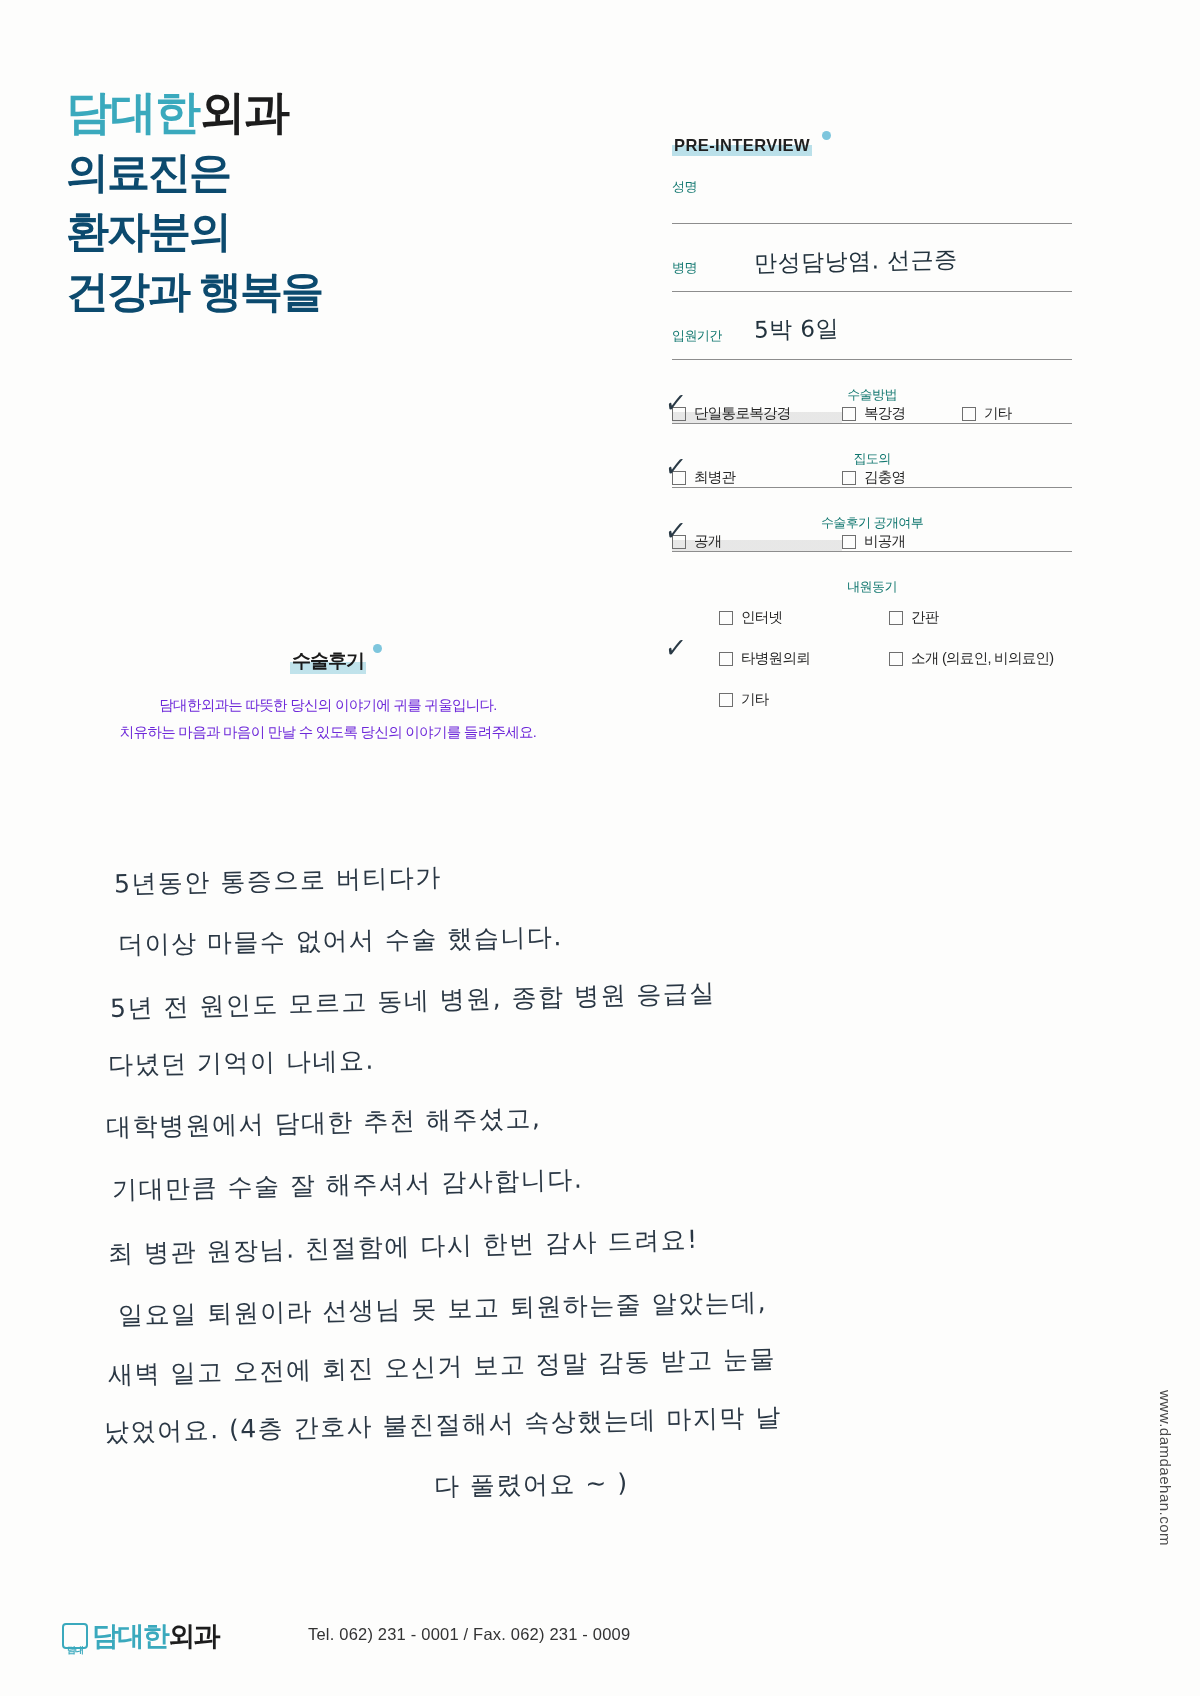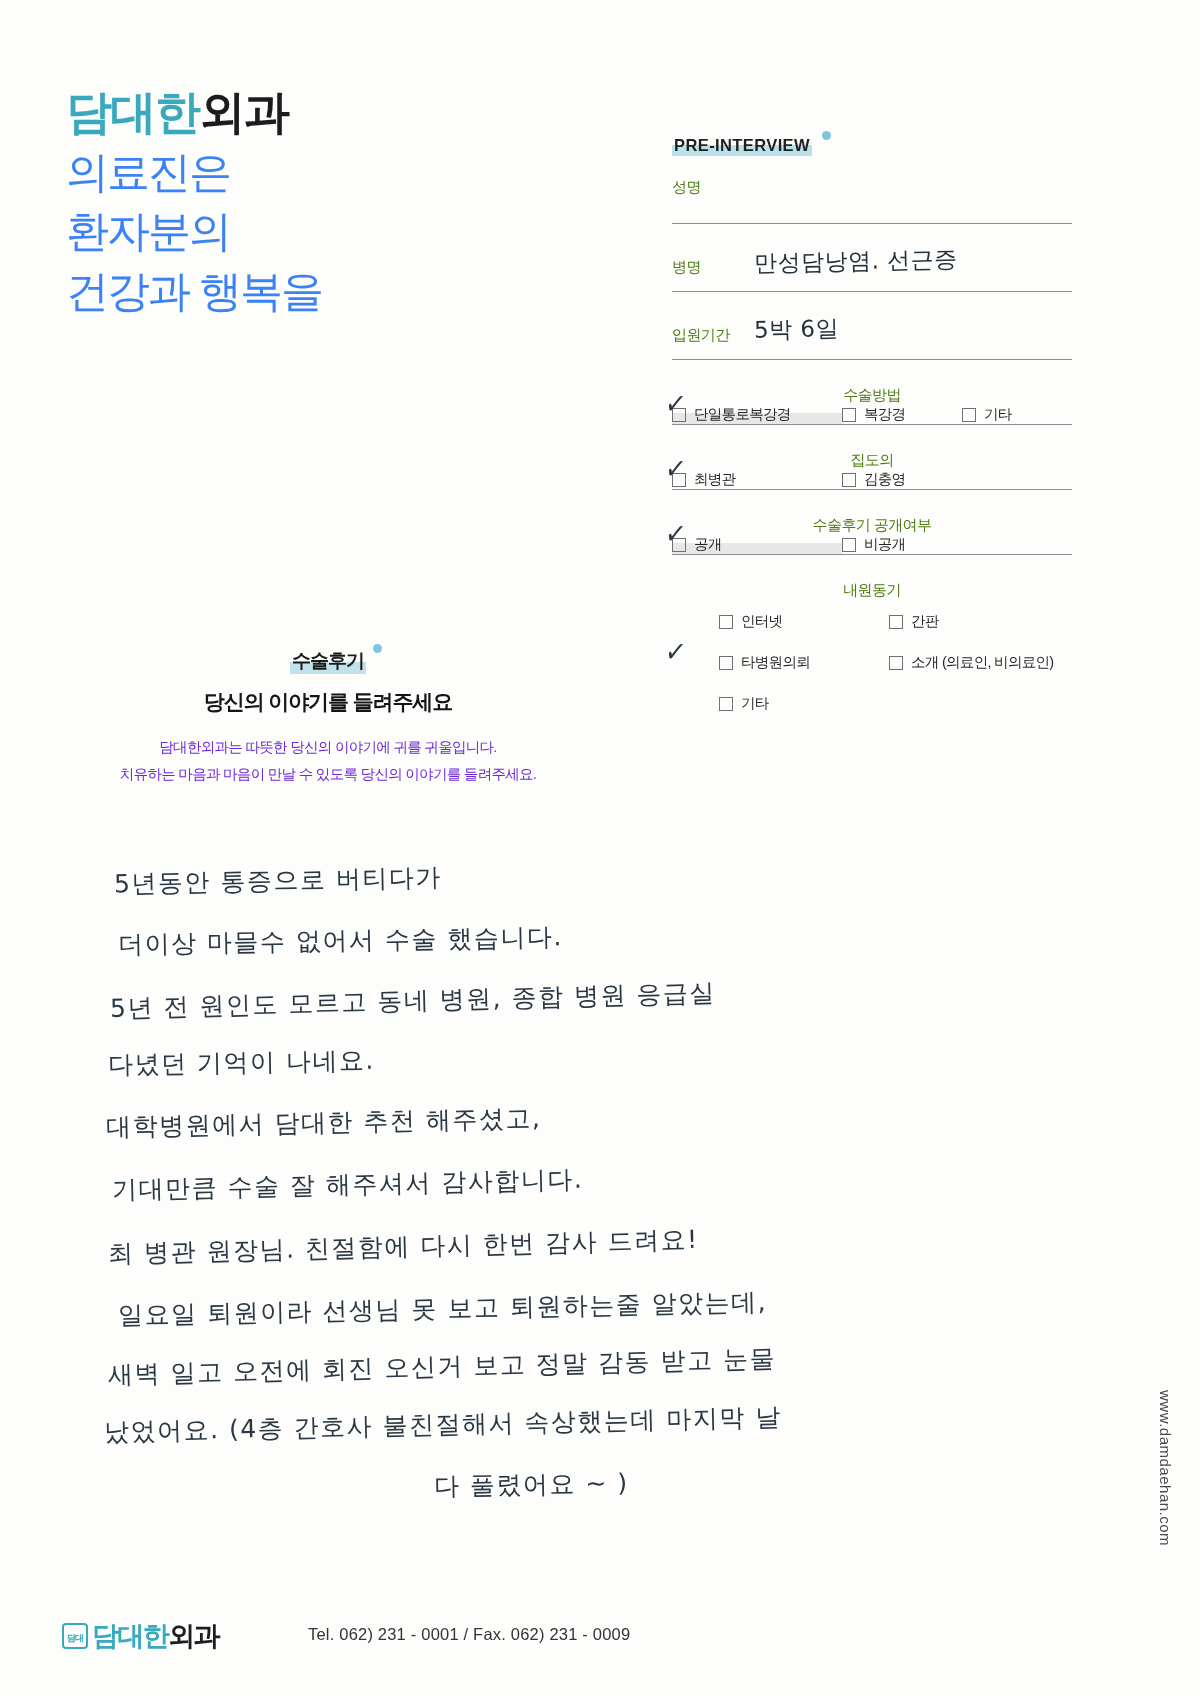--- a/index.html
+++ b/index.html
@@ -30,24 +30,24 @@
     font-size: 46px;
     font-weight: bold;
     letter-spacing: -1.5px;
     line-height: 1.15;
     margin: 0 0 4px 0;
     color: #1c1c1c;
   }
   .brand-title .accent { color: #3aa9bd; }
   .brand-sub {
     font-size: 43px;
-    font-weight: normal;
+    font-weight: bold;
     letter-spacing: -2px;
     line-height: 1.38;
-    color: #3b82f6;
+    color: #0c4a6e;
   }
   .brand-sub div { white-space: nowrap; }
 
   
   .review-intro {
     position: absolute;
     left: 68px;
     top: 648px;
     width: 520px;
     text-align: center;
@@ -105,23 +105,23 @@
   .form-title .dot-mark { right: -19px; top: -5px; }
 
   .field {
     position: relative;
     margin-top: 22px;
     border-bottom: 1.4px solid #8d8d8d;
     padding-bottom: 5px;
     min-height: 40px;
   }
   .field-label {
-    font-size: 15px;
+    font-size: 13px;
     letter-spacing: -0.6px;
-    color: #4d7c0f;
+    color: #0f766e;
   }
   .field.inline .field-label {
     display: inline-block;
     vertical-align: bottom;
     width: 72px;
   }
   .hw {
     font-family: "DejaVu Sans", sans-serif;
     color: #22323d;
     font-size: 23px;
@@ -206,21 +206,21 @@
   }
   .footer-logo .mark {
     width: 26px; height: 26px;
     border: 2px solid #3aa9bd;
     border-radius: 4px;
     color: #3aa9bd;
     font-size: 9px;
     font-weight: bold;
     line-height: 10px;
     text-align: center;
-    padding-top: 8px;
+    padding-top: 20px;
     box-sizing: border-box;
     margin-right: 4px;
     letter-spacing: -1px;
   }
   .footer-logo .txt {
     font-size: 27px;
     font-weight: bold;
     letter-spacing: -1.6px;
     color: #1d1d1d;
   }
@@ -257,21 +257,20 @@
       <div>환자분의</div>
       <div>건강과 행복을</div>
     </div>
   </div>
 
   <div class="review-intro">
     <div class="review-kicker">
       <span>수술후기</span>
       <span class="dot-mark"></span>
     </div>
-    <div class="review-head">당신의 이야기를 들려주세요</div>
     <div class="review-lines">
       <div>담대한외과는 따뜻한 당신의 이야기에 귀를 귀울입니다.</div>
       <div>치유하는 마음과 마음이 만날 수 있도록 당신의 이야기를 들려주세요.</div>
     </div>
   </div>
 
   <div class="form">
     <div class="form-title">
       <span>PRE-INTERVIEW</span>
       <span class="dot-mark"></span>

